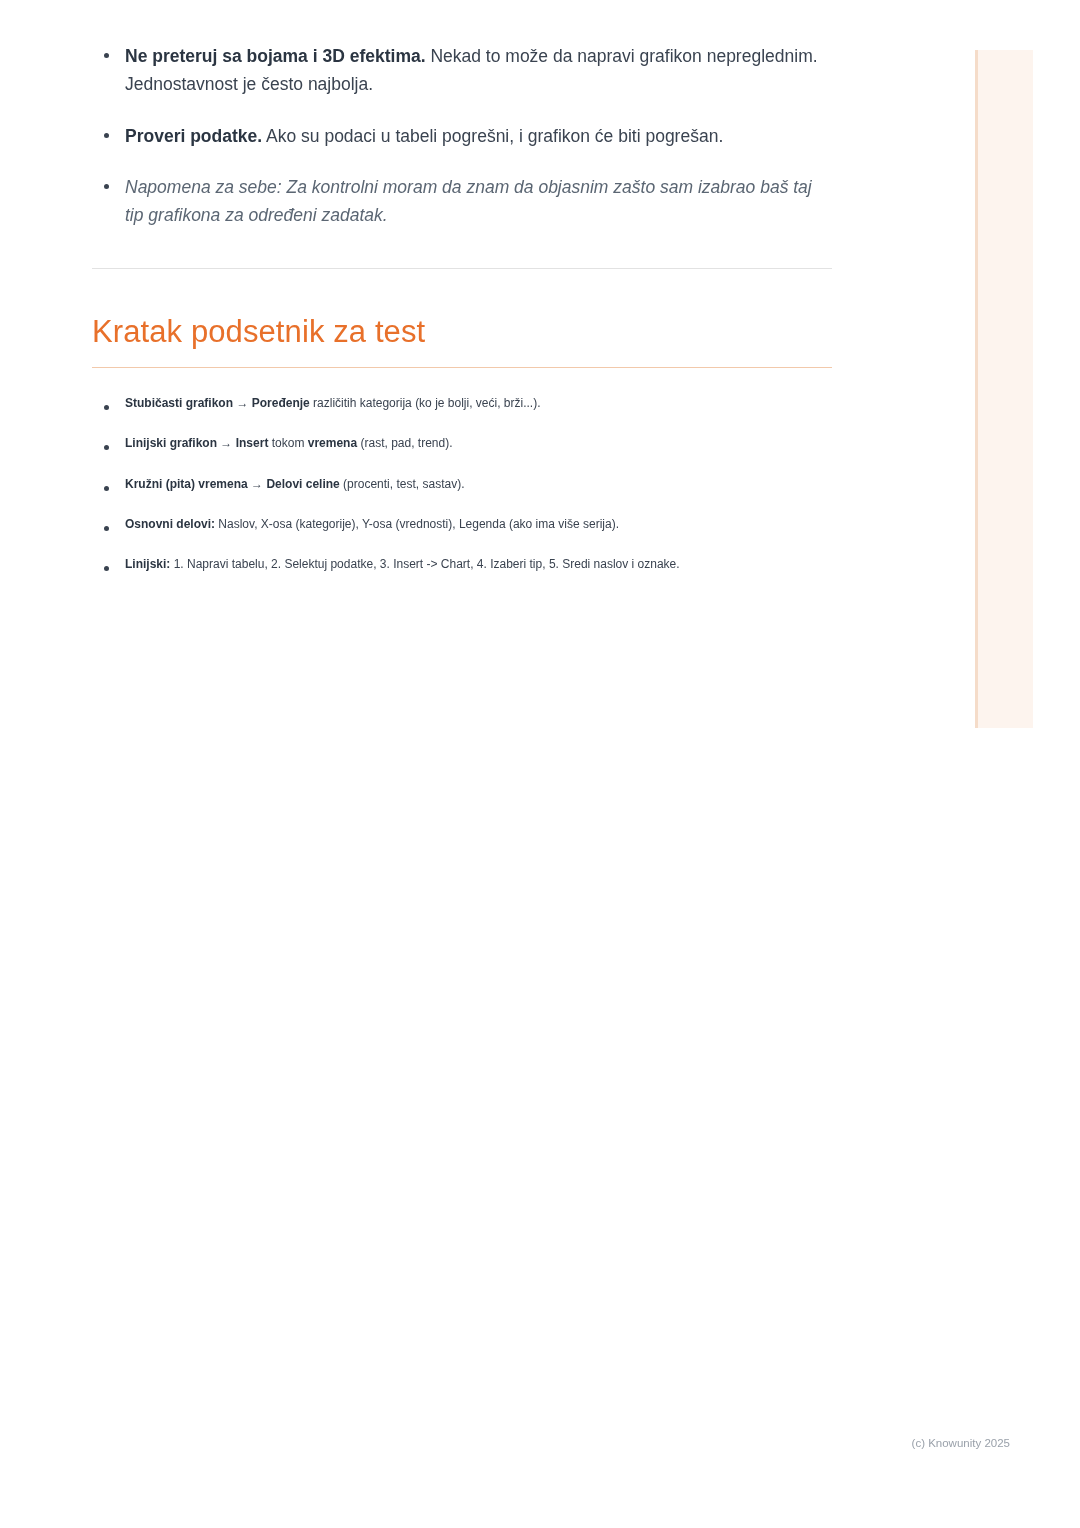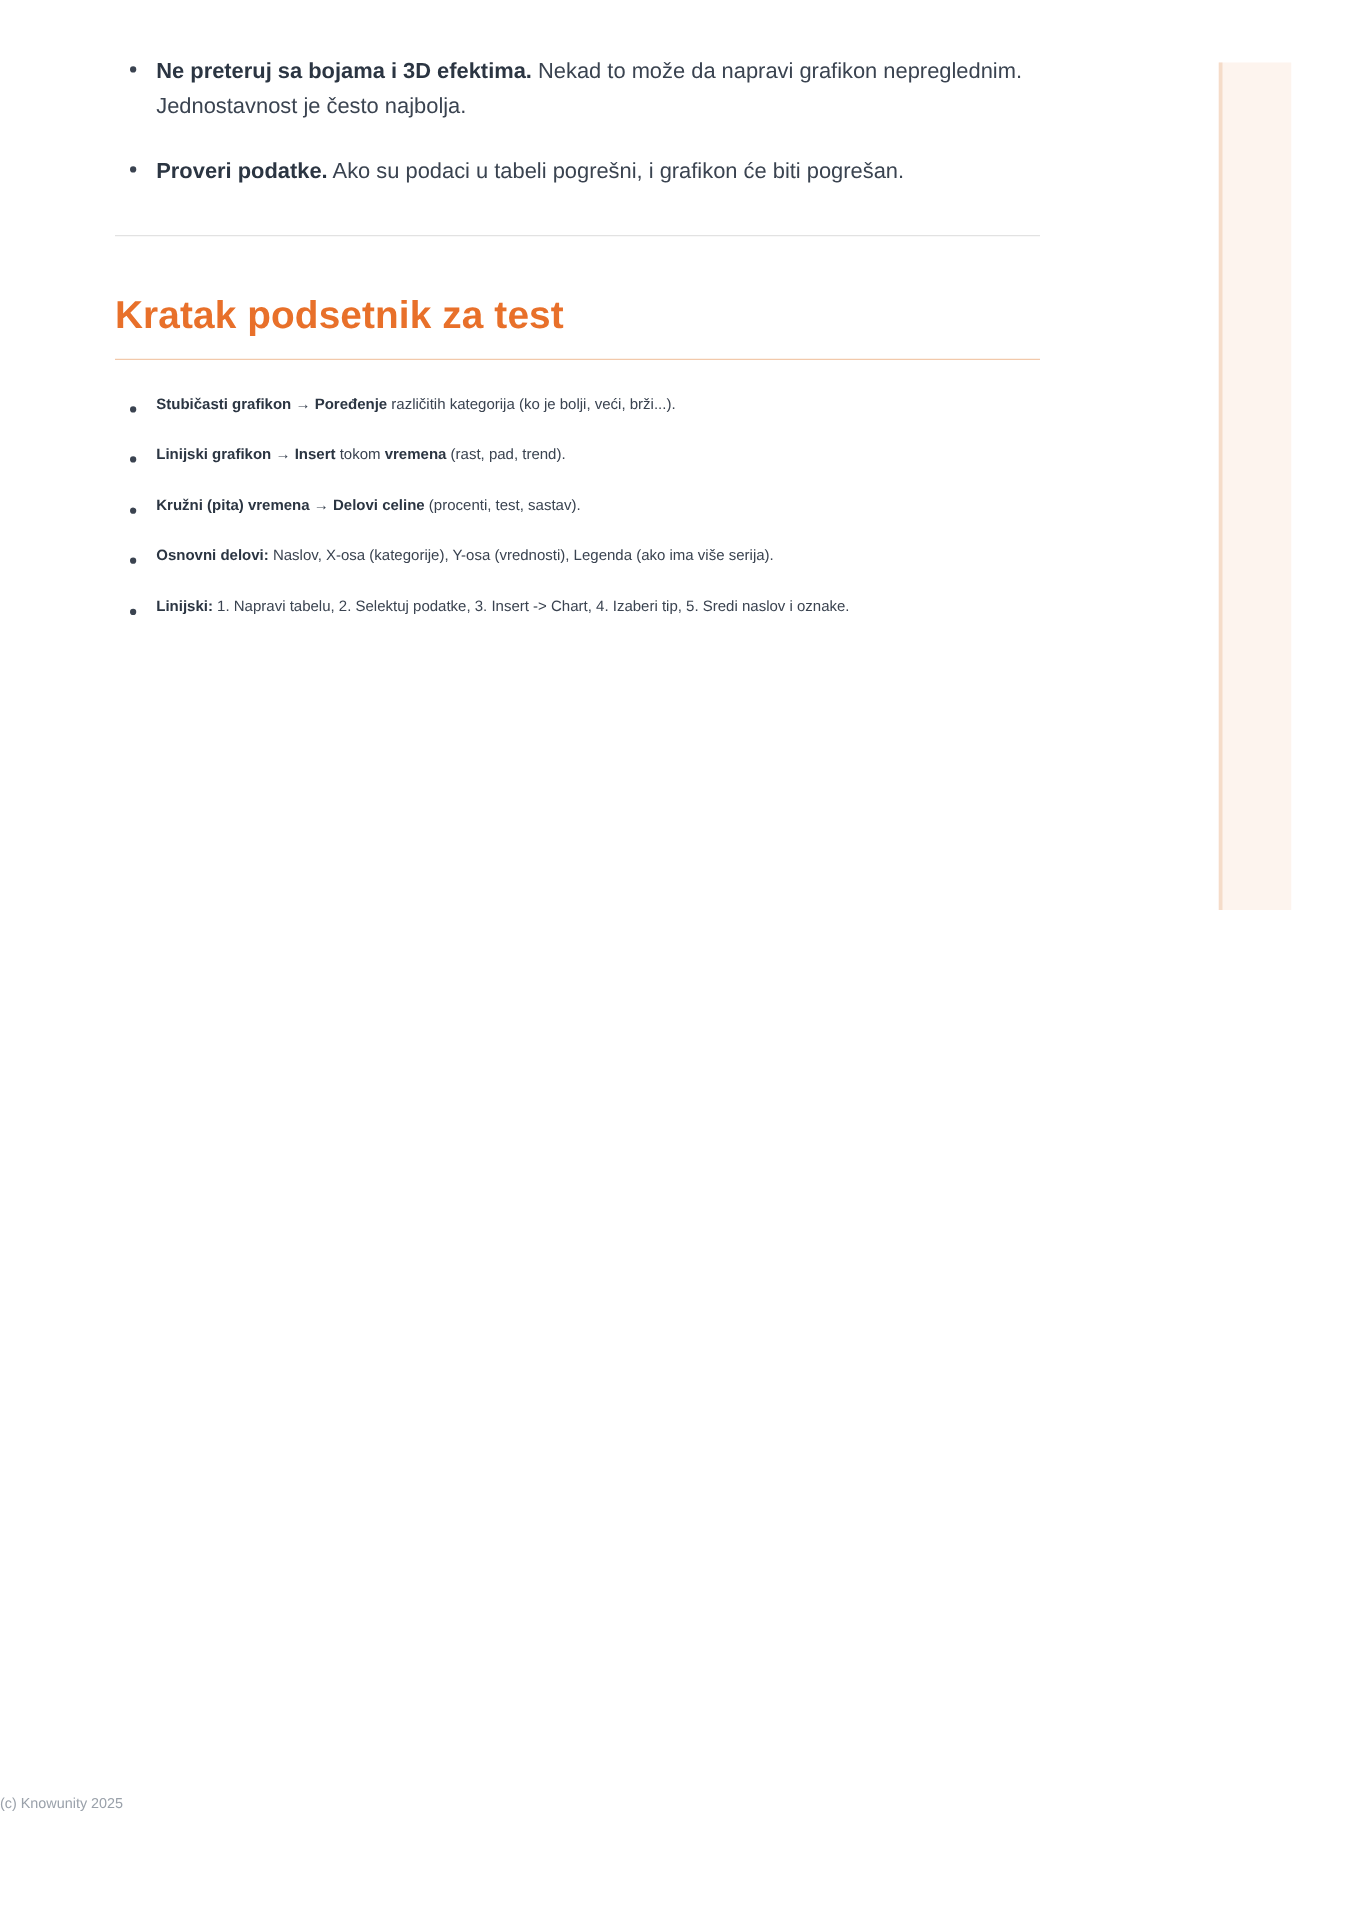--- a/index.html
+++ b/index.html
@@ -82,21 +82,21 @@
   }
 
   .divider {
     margin-top: 38px;
     border-top: 1px solid #e2e2e2;
     width: 740px;
   }
 
   h2.section-title {
     font-size: 31px;
-    font-weight: bold;
+    font-weight: normal;
     color: #e8702a;
     margin: 45px 0 0 0;
     letter-spacing: 0.1px;
   }
   .title-rule {
     margin-top: 17px;
     border-top: 1.5px solid #f2c9ab;
     width: 740px;
   }
 
@@ -125,41 +125,44 @@
   }
   ul.summary > li:last-child { margin-bottom: 0; }
 
   .arrow { font-weight: normal; color: #3a4350; }
 
   .footer {
     position: absolute;
     left: 0;
     top: 1437px;
     width: 1010px;
-    text-align: left;
+    text-align: right;
     font-size: 11.5px;
     color: #9aa1aa;
   }
 </style>
 </head>
 <body>
 
 <div class="page">
 
   <div class="side-stripe"></div>
   <div class="side-stripe-edge"></div>
 
   <div class="content">
 
     <ul class="bullets">
       <li>
         <span class="b">Ne preteruj sa bojama i 3D efektima.</span><span> Nekad to može da napravi grafikon nepreglednim. Jednostavnost je često najbolja.</span>
       </li>
       <li>
         <span class="b">Proveri podatke.</span><span> Ako su podaci u tabeli pogrešni, i grafikon će biti pogrešan.</span>
+      </li>
+      <li>
+        <span class="note">Napomena za sebe: Za kontrolni moram da znam da objasnim zašto sam izabrao baš taj tip grafikona za određeni zadatak.</span>
       </li>
     </ul>
 
     <div class="divider"></div>
 
     <h2 class="section-title">Kratak podsetnik za test</h2>
     <div class="title-rule"></div>
 
     <ul class="summary">
       <li>

